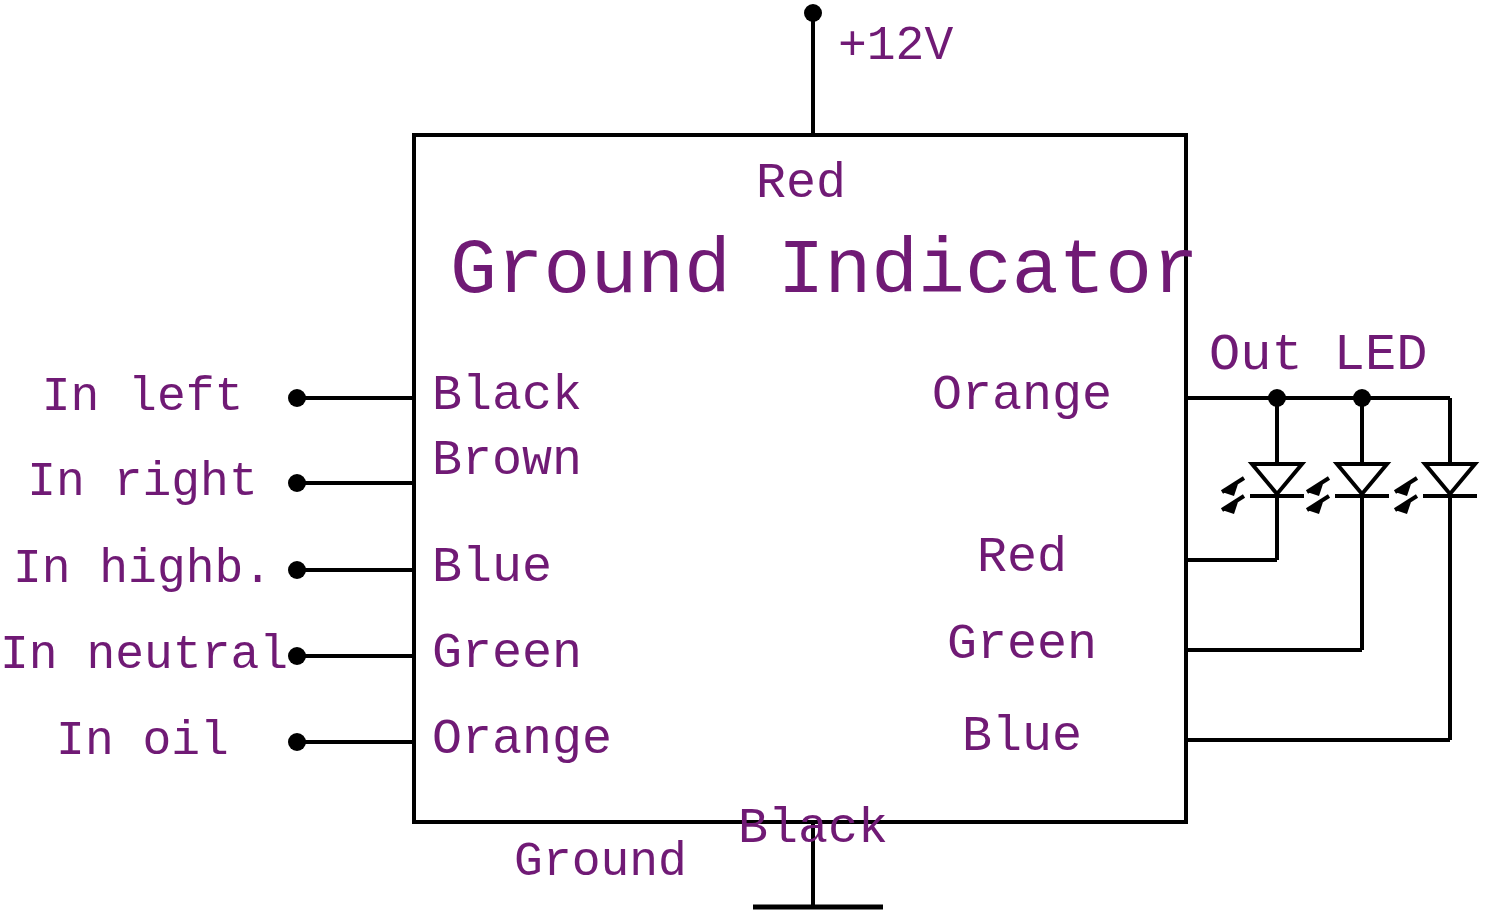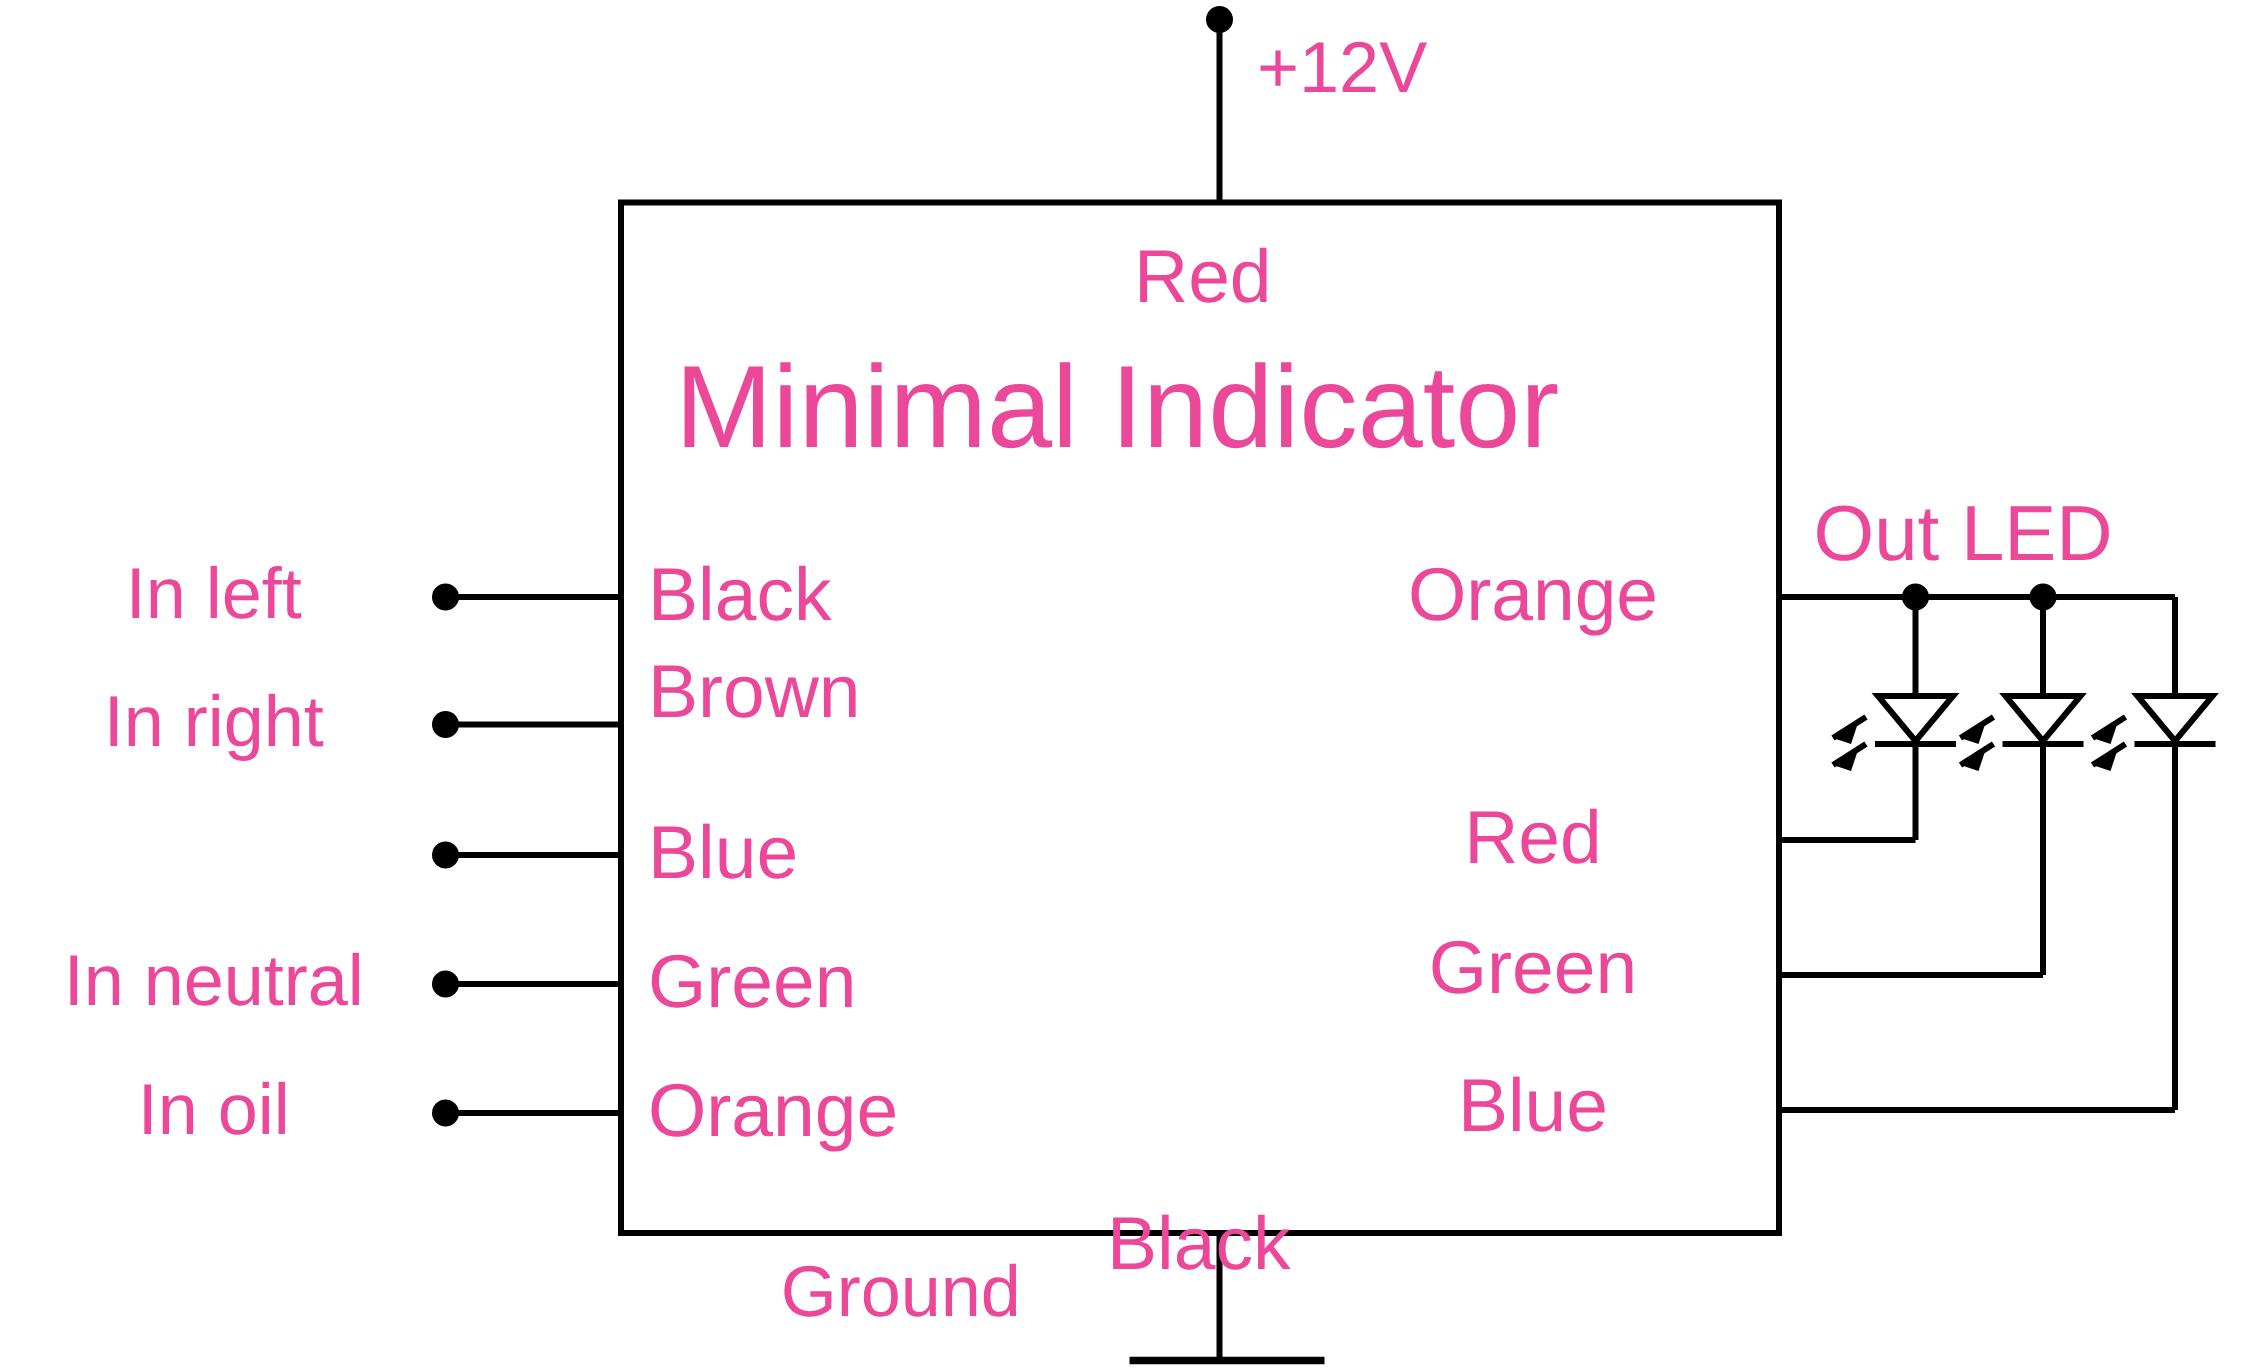--- a/index.html
+++ b/index.html
@@ -63,22 +63,22 @@
     fill: #000000;
     stroke: none;
   }
   .gnd-bar {
     stroke: #000000;
     stroke-width: 5;
   }
   .lbl {
     position: absolute;
     white-space: nowrap;
-    color: #ec4899;
-    font-family: Liberation Sans, sans-serif;
+    color: #701a75;
+    font-family: Liberation Mono, monospace;
     line-height: 1;
   }
   .lbl-pin {
     font-size: 50px;
   }
   .lbl-ext {
     font-size: 48px;
   }
   .lbl-title {
     font-size: 78px;
@@ -167,24 +167,25 @@
   </svg>
 
   <div class="lbl lbl-ext" style="left:838px; top:22px;">+12V</div>
 
   <div class="lbl lbl-ext r-align" style="left:408px; top:838px; width:385px;">Ground</div>
 
   <div class="lbl lbl-pin" style="left:756px; top:159px;">Red</div>
 
   <div class="lbl lbl-pin" style="left:738px; top:776px;margin-top:28px;">Black</div>
 
-  <div class="lbl lbl-title" style="left:450px; top:232px;">Minimal Indicator</div>
+  <div class="lbl lbl-title" style="left:450px; top:232px;">Ground Indicator</div>
 
   <div class="lbl lbl-ext r-align" style="left:0px; top:373px; width:285px;">In left</div>
   <div class="lbl lbl-ext r-align" style="left:0px; top:458px; width:285px;">In right</div>
+  <div class="lbl lbl-ext r-align" style="left:0px; top:545px; width:285px;">In highb.</div>
   <div class="lbl lbl-ext r-align" style="left:0px; top:631px; width:285px;">In neutral</div>
   <div class="lbl lbl-ext r-align" style="left:0px; top:717px; width:285px;">In oil</div>
 
   <div class="lbl lbl-pin" style="left:432px; top:371px;">Black</div>
   <div class="lbl lbl-pin" style="left:432px; top:436px;">Brown</div>
   <div class="lbl lbl-pin" style="left:432px; top:543px;">Blue</div>
   <div class="lbl lbl-pin" style="left:432px; top:629px;">Green</div>
   <div class="lbl lbl-pin" style="left:432px; top:715px;">Orange</div>
 
   <div class="lbl lbl-pin r-align" style="left:872px; top:371px; width:300px;">Orange</div>

